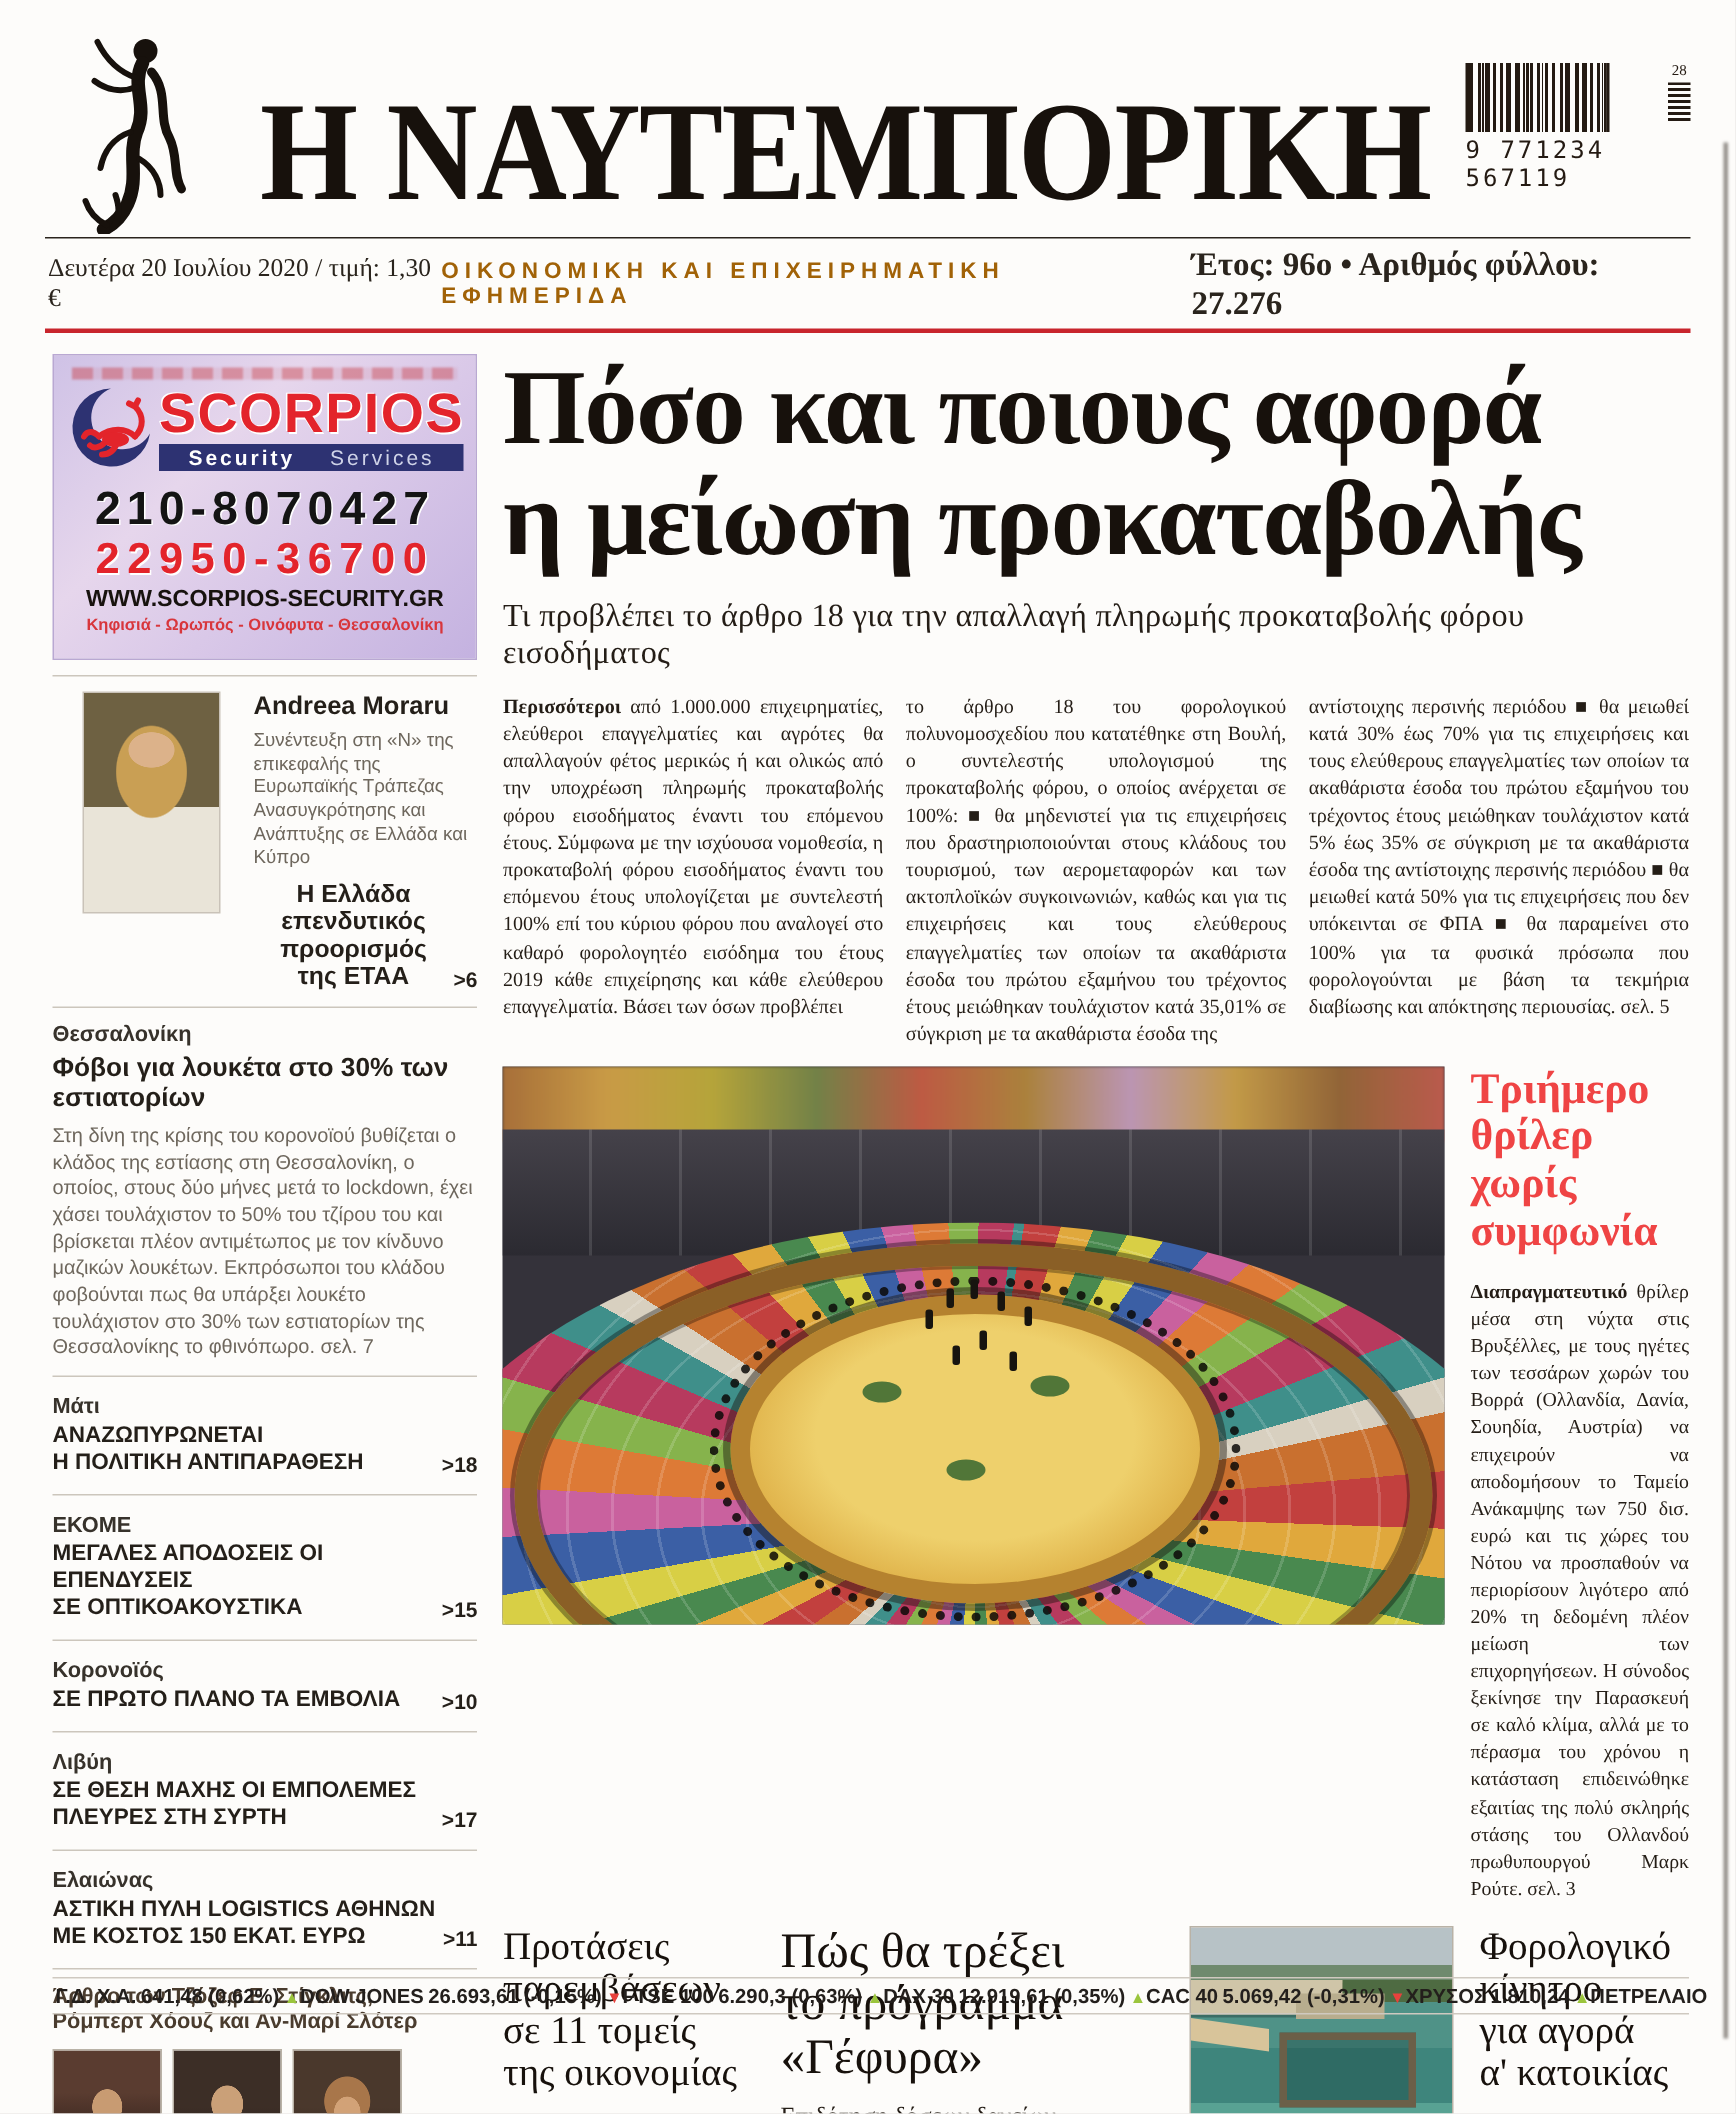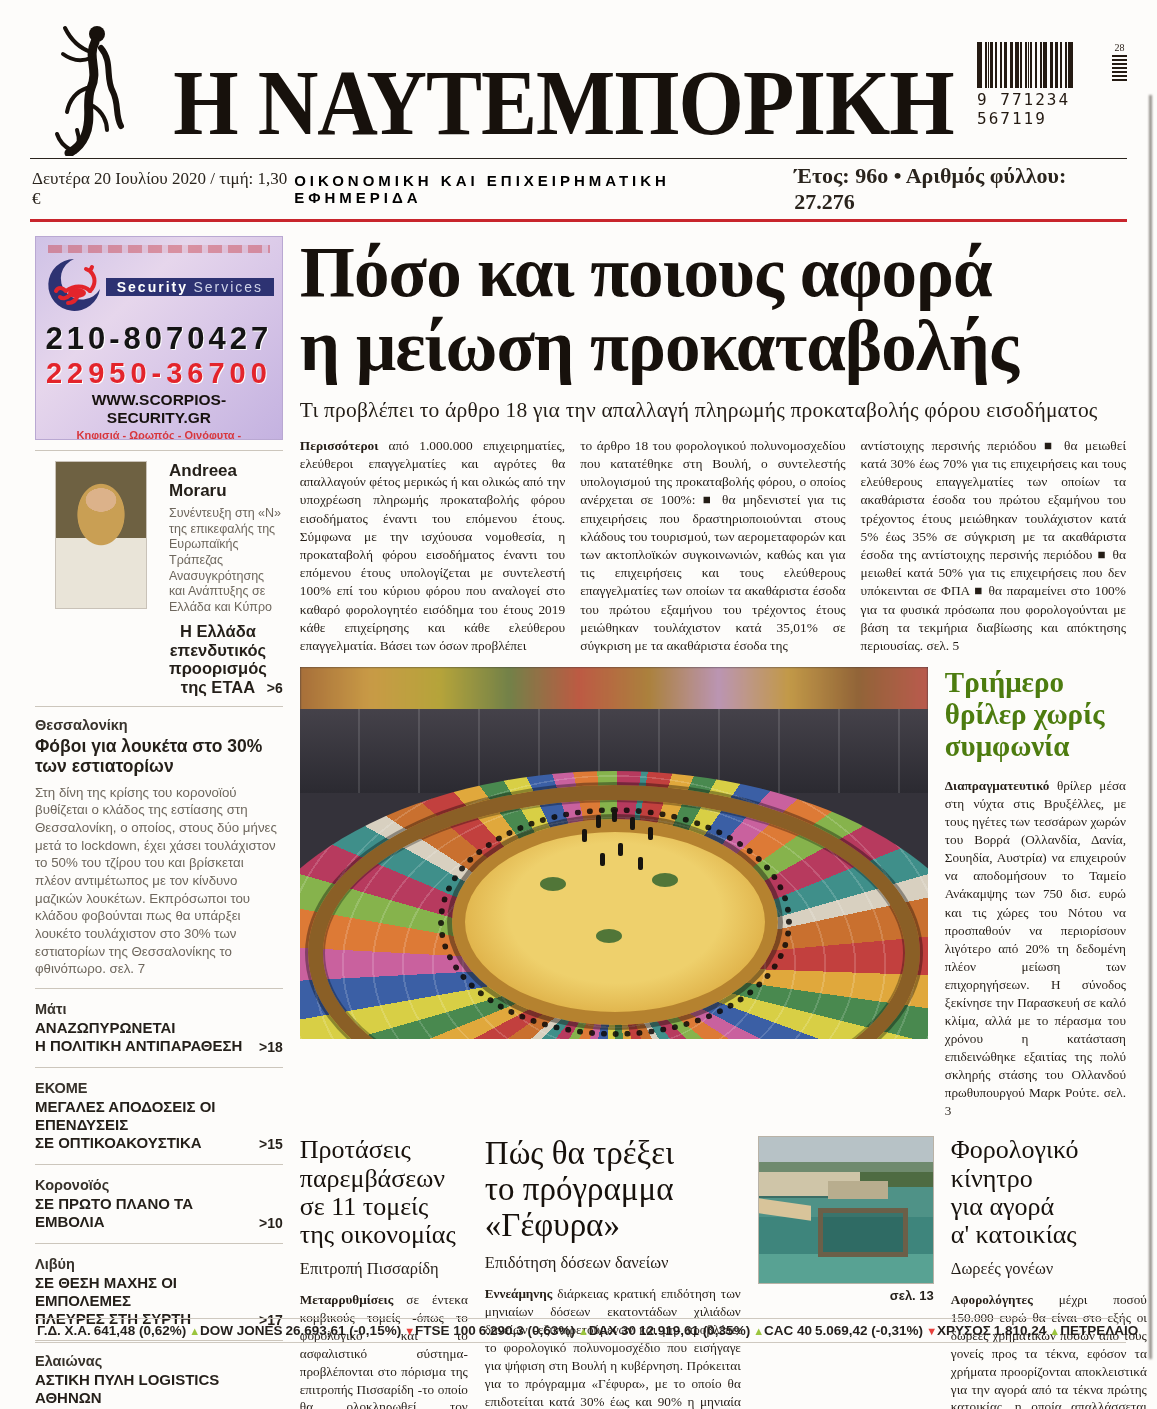--- a/index.html
+++ b/index.html
@@ -30,21 +30,21 @@
     border-left:3px solid #241a12; border-right:2px solid #241a12; }
   .barcode-digits { font-size:16px; letter-spacing:2px; color:#241a12; margin-top:2px; font-family:"DejaVu Sans Mono",monospace; }
   .barcode-side { display:flex; flex-direction:column; align-items:center; gap:2px; }
   .barcode-issue { font-size:10px; color:#241a12; }
   .barcode-mini { width:15px; height:26px;
     background:repeating-linear-gradient(0deg,#241a12 0 2px,transparent 2px 4px); }
   .rule-black { border-top:1.5px solid #2a241d; margin-top:2px; }
   .date-row { display:flex; align-items:center; justify-content:space-between; padding:4px 2px; }
   .date-left { font-size:17px; color:#2a241d; }
   .tagline { font-family:"Liberation Sans",sans-serif; font-weight:bold; font-size:15px;
-    letter-spacing:4px; color:#000000; }
+    letter-spacing:4px; color:#a16207; }
   .issue-line { font-size:22px; font-weight:bold; color:#2a241d; }
   .rule-red { border-top:3px solid #c8252c; }
 
   
   .content { display:flex; gap:17px; padding:14px 31px 0 35px; }
   aside.sidebar { flex:0 0 237px; font-family:"Liberation Sans",sans-serif; }
   main { flex:1; min-width:0; }
   .sep { border-top:1px solid #ccc6bc; margin:10px 0; }
 
   
@@ -139,21 +139,21 @@
   .c-monitors { position:absolute; left:138px; top:140px; width:354px; height:230px; border-radius:50%;
     border:6px dotted rgba(12,10,8,.85); }
   .c-ring-mid { position:absolute; left:152px; top:152px; width:326px; height:206px; border-radius:50%;
     border:13px solid #b5822f;
     background:radial-gradient(ellipse at 50% 45%, #eed06c 0 50%, #dcab41 80%, #c4912f);
     box-shadow:0 0 0 5px rgba(28,22,16,.45); }
   .person { position:absolute; width:5px; height:13px; background:#17140f; border-radius:2px; }
   .c-plant { position:absolute; width:26px; height:14px; background:#3f6b33; border-radius:50%; opacity:.9; }
 
   .summit { flex:1; min-width:0; }
-  .summit-headline { font-weight:bold; font-size:29px; line-height:1.1; color:#4d7c0f; white-space:pre-line; }
+  .summit-headline { font-weight:bold; font-size:29px; line-height:1.1; color:#ef4444; white-space:pre-line; }
   .summit-body { font-size:13.2px; line-height:1.37; text-align:justify; color:#241d16; margin-top:14px; }
 
   
   .bottom-band { display:grid; grid-template-columns:168px 256px 176px 196px; gap:17px; margin-top:16px; }
   .bot-headline { font-weight:normal; font-size:26px; line-height:1.08; color:#17110c; white-space:pre-line; }
   .bot-headline.big { font-size:33px; }
   .bot-kicker { font-size:16.5px; color:#241d16; margin-top:10px; }
   .bot-body { font-size:13.2px; line-height:1.36; text-align:justify; color:#241d16; margin-top:12px; }
   .hotel-photo { width:100%; height:148px; position:relative; overflow:hidden; border:1px solid #b9b2a6;
     background:linear-gradient(180deg,#b7c2c6 0 17%,#6f8a6e 17% 24%,#4e6b42 24% 34%,
@@ -231,20 +231,21 @@
               <path d="M30 4 A26 26 0 1 0 56 34 A21 21 0 1 1 30 4 Z" fill="#2d3272"></path>
               <g fill="none" stroke="#e3242b" stroke-width="4" stroke-linecap="round">
                 <path d="M22 36 C30 30 40 30 46 36"></path>
                 <path d="M46 36 C52 30 52 22 46 16 M46 16 L42 14 M46 16 L48 12"></path>
                 <path d="M22 36 C18 32 14 32 12 36 M26 40 C22 44 18 44 16 42 M34 40 C32 46 28 48 24 48"></path>
               </g>
               <ellipse cx="33" cy="38" rx="9" ry="5" fill="#e3242b"></ellipse>
             </svg>
           </div>
           <div class="ad-brand-block">
+            <div class="ad-brand">SCORPIOS</div>
             <div class="ad-navy">
               <span class="sec">Security</span>
               <span class="svc">Services</span>
             </div>
           </div>
         </div>
         <div class="ad-phone1">210-8070427</div>
         <div class="ad-phone2">22950-36700</div>
         <div class="ad-site">WWW.SCORPIOS-SECURITY.GR</div>
         <div class="ad-loc">Κηφισιά - Ωρωπός - Οινόφυτα - Θεσσαλονίκη</div>

